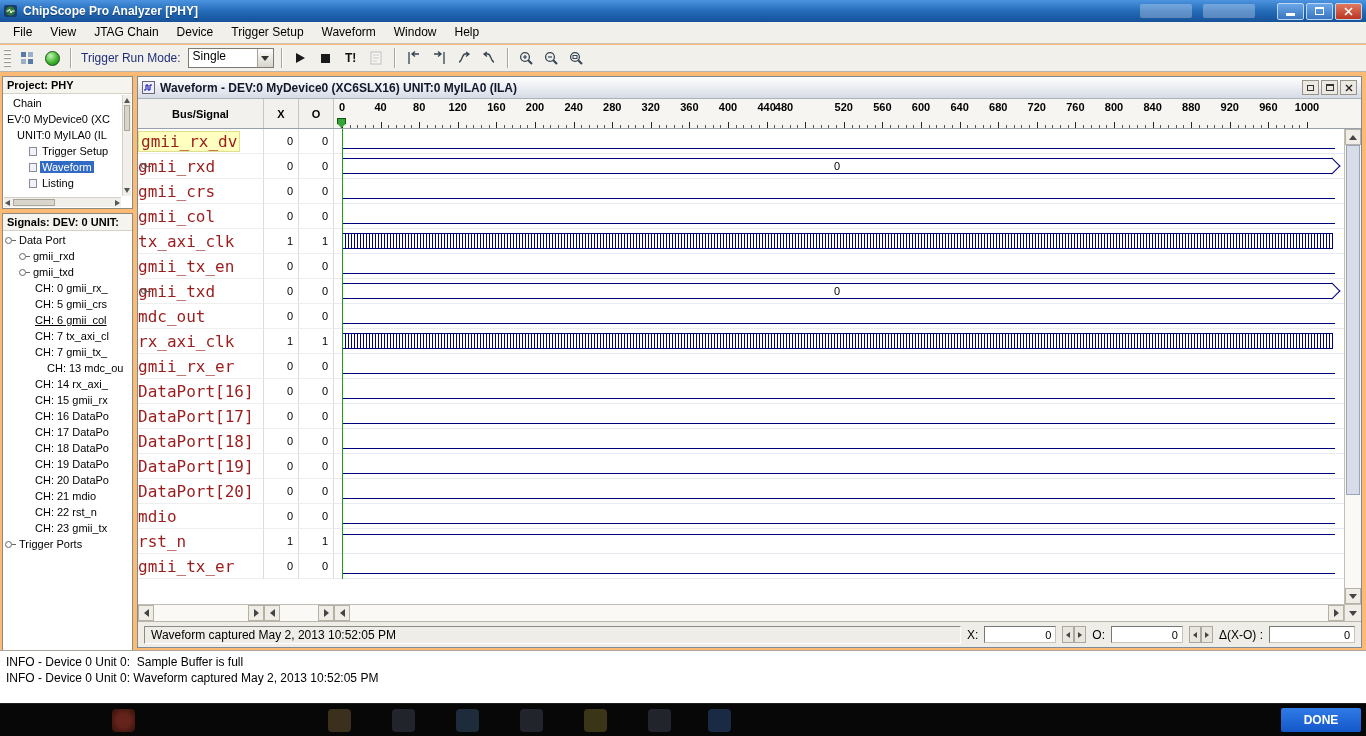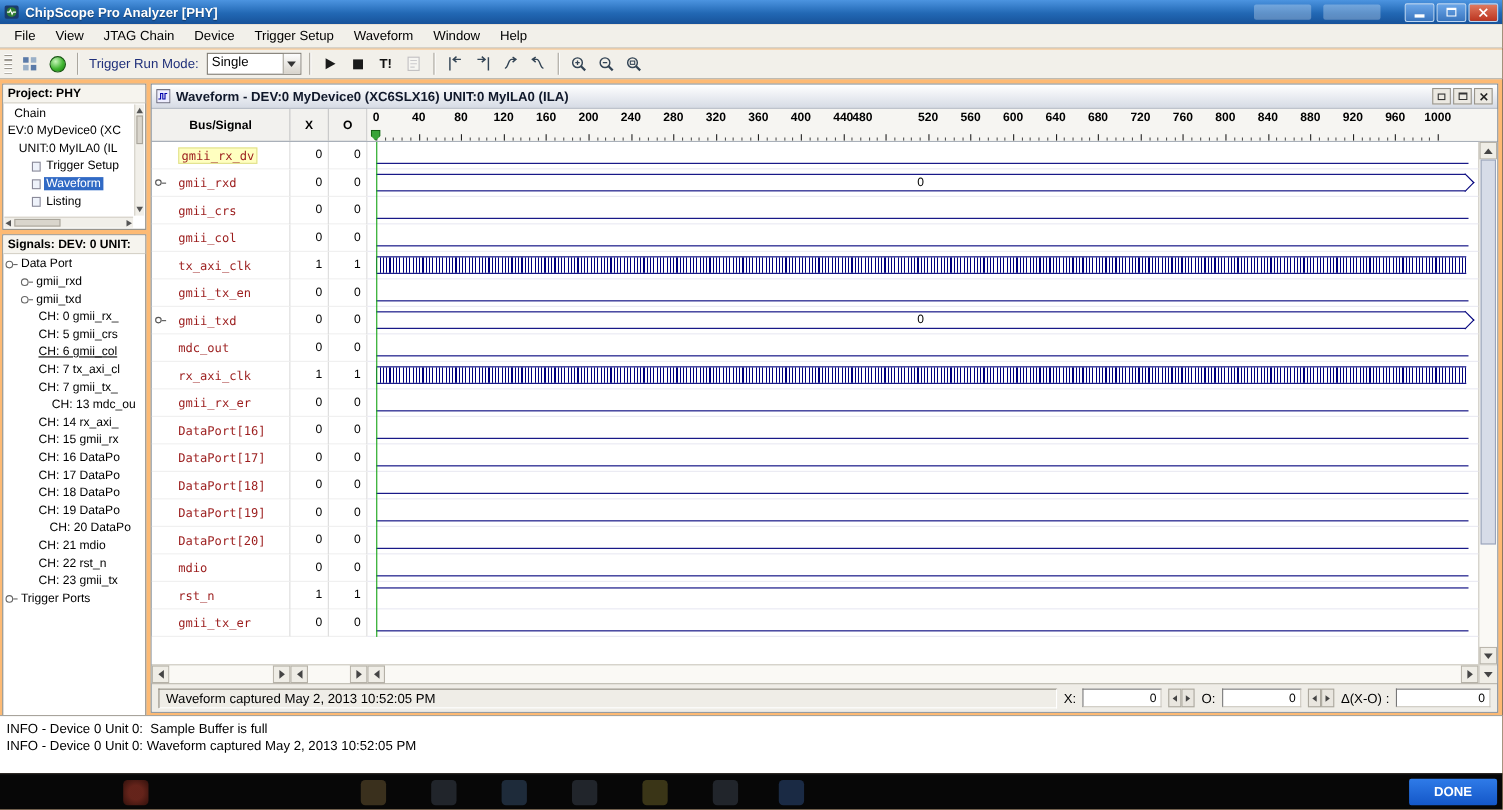--- a/index.html
+++ b/index.html
@@ -96,22 +96,22 @@
   .rtick{position:absolute;bottom:0;width:1px;height:6px;background:#222;}
   .rtick.minor{height:3px;background:#555;}
   .cursor-flag{position:absolute;left:3px;bottom:0;width:9px;height:10px;background:#38a438;border:1px solid #115711;
     clip-path:polygon(0 0,100% 0,100% 55%,50% 100%,0 55%);}
 
   .wbody{flex:1;display:flex;background:#fff;min-height:0;}
   .rows-col{flex:1;display:flex;flex-direction:column;min-width:0;}
   .rows{position:relative;}
   .wrow{display:flex;height:25px;}
   .c-name{width:126px;border-right:1px solid #dcdcdc;border-bottom:1px solid #efefef;position:relative;
-    display:flex;align-items:center;padding-left:24px;
-    font-family:"DejaVu Sans Mono",monospace;font-size:11px;color:#9b1c1c;white-space:nowrap;overflow:hidden;}
+    display:flex;align-items:center;padding-left:0;
+    font-family:"DejaVu Sans Mono",monospace;font-size:16px;color:#9b1c1c;white-space:nowrap;overflow:hidden;}
   .bh{position:absolute;left:3px;top:9px;width:6px;height:6px;border:1px solid #555;border-radius:50%;}
   .bh::after{content:"";position:absolute;left:5px;top:2px;width:4px;height:1px;background:#555;}
   .sig-name.sel-name{background:#ffffc0;border:1px solid #e0e08c;padding:0 2px;}
   .c-x,.c-o{width:35px;border-right:1px solid #dcdcdc;border-bottom:1px solid #efefef;
     display:flex;align-items:center;justify-content:flex-end;padding-right:5px;font-size:11px;}
   .c-wave{flex:1;position:relative;border-bottom:1px solid #e9e9f2;overflow:hidden;}
   .wv-low{position:absolute;left:8px;right:9px;bottom:4px;height:1px;background:#00007c;}
   .wv-high{position:absolute;left:8px;right:9px;top:5px;height:1px;background:#00007c;}
   .wv-clock{position:absolute;left:8px;right:11px;top:4px;bottom:4px;
     border-top:1px solid #00007c;border-bottom:1px solid #00007c;
@@ -370,21 +370,21 @@
         </div>
         <div class="tree-row" style="padding-left: 30px;">
           <span class="tree-label">CH: 17 DataPo</span>
         </div>
         <div class="tree-row" style="padding-left: 30px;">
           <span class="tree-label">CH: 18 DataPo</span>
         </div>
         <div class="tree-row" style="padding-left: 30px;">
           <span class="tree-label">CH: 19 DataPo</span>
         </div>
-        <div class="tree-row" style="padding-left: 40px;">
+        <div class="tree-row" style="padding-left: 30px;">
           <span class="tree-label">CH: 20 DataPo</span>
         </div>
         <div class="tree-row" style="padding-left: 30px;">
           <span class="tree-label">CH: 21 mdio</span>
         </div>
         <div class="tree-row" style="padding-left: 30px;">
           <span class="tree-label">CH: 22 rst_n</span>
         </div>
         <div class="tree-row" style="padding-left: 30px;">
           <span class="tree-label">CH: 23 gmii_tx</span>

